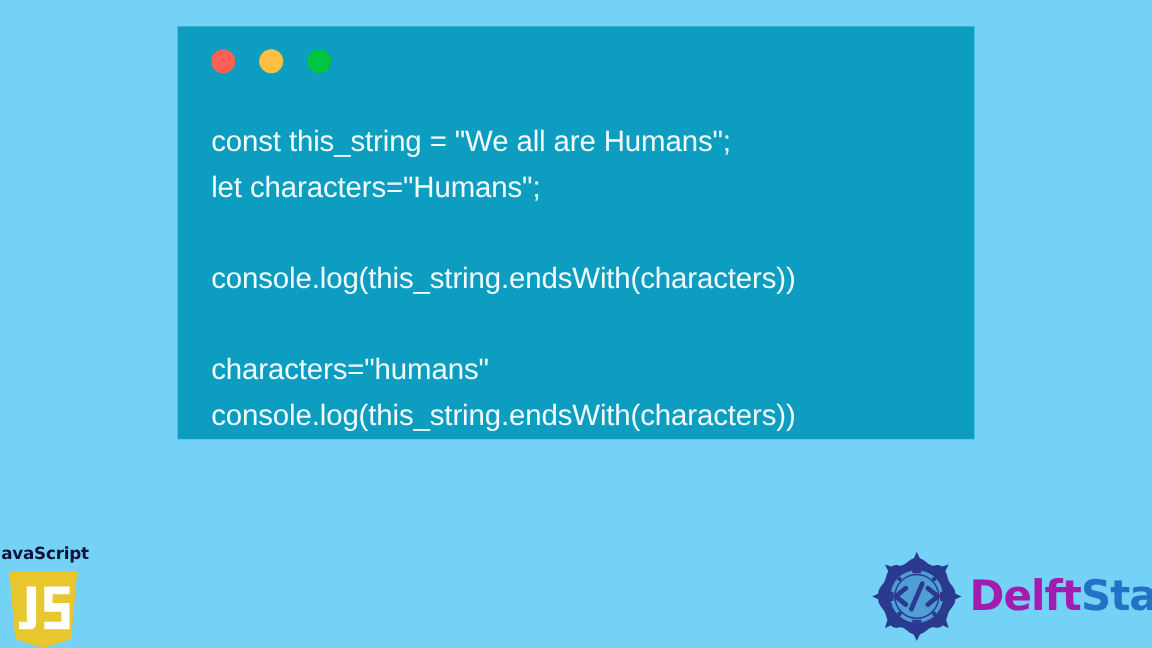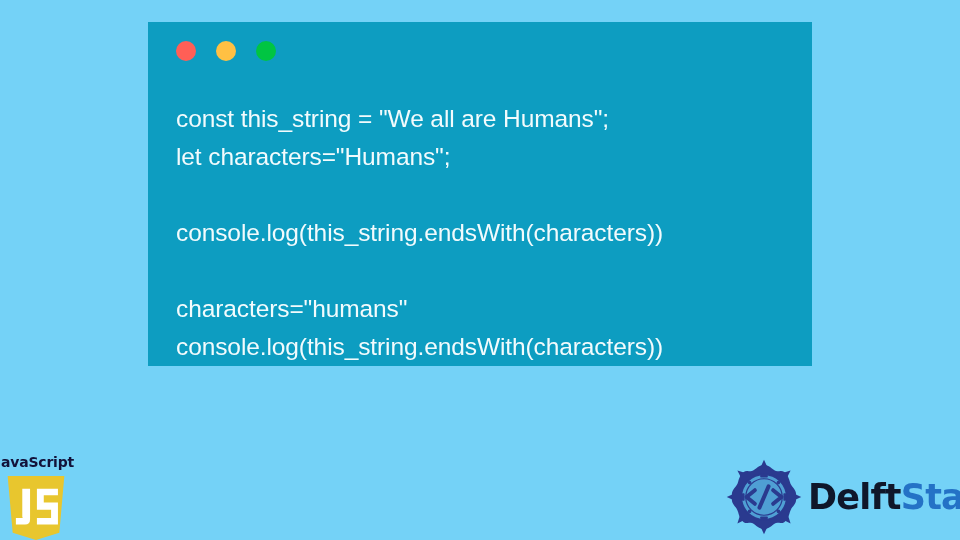--- a/index.html
+++ b/index.html
@@ -120,21 +120,21 @@
   }
   #ds-wordmark {
     margin-left: 6px;
     font-family: "DejaVu Sans", sans-serif;
     font-size: 35px;
     font-weight: 700;
     letter-spacing: -0.8px;
     white-space: nowrap;
     line-height: 1;
   }
-  #ds-delft { color: #0f172a; }
+  #ds-delft { color: #a21caf; }
   #ds-stack { color: #2472c6; }
 </style>
 </head>
 <body>
 
 <div id="stage">
 
   <div id="code-window">
 
     <div id="titlebar">

